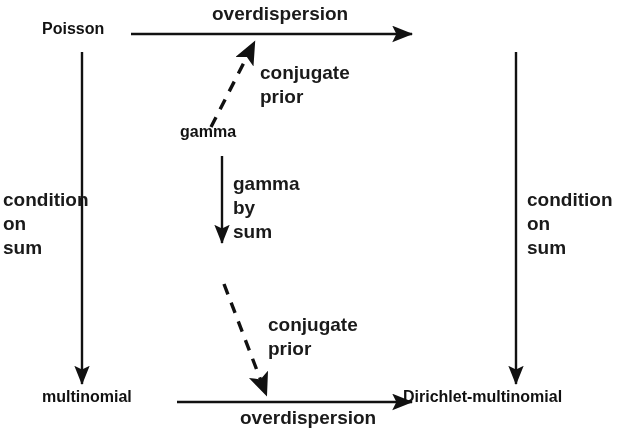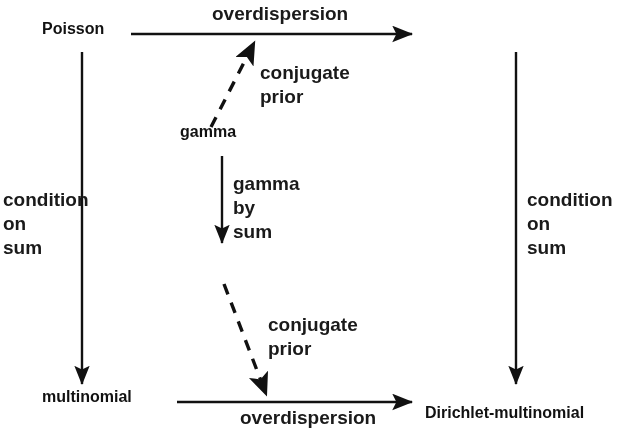--- a/index.html
+++ b/index.html
@@ -38,21 +38,21 @@
     font-size: 19px;
     color: #1a1a1a;
     white-space: pre;
     line-height: 1.25;
   }
   .n-poisson     { left: 42px;  top: 21px;  }
   .n-negbin      { left: 425px; top: 21px;  }
   .n-gamma       { left: 180px; top: 124px; }
   .n-dirichlet   { left: 182px; top: 254px; }
   .n-multinomial { left: 42px;  top: 389px; }
-  .n-dirmult     { left: 425px; top: 389px; margin-top: 16px; }
+  .n-dirmult     { left: 403px; top: 389px; }
 
   .l-top-overdisp    { left: 212px; top: 2px;   }
   .l-conj-prior-top  { left: 260px; top: 61px;  }
   .l-divide-by-sum   { left: 233px; top: 172px; }
   .l-cond-left       { left: 3px;   top: 188px; }
   .l-cond-right      { left: 527px; top: 188px; }
   .l-conj-prior-bot  { left: 268px; top: 313px; }
   .l-bot-overdisp    { left: 240px; top: 406px; }
 </style>
 </head>

